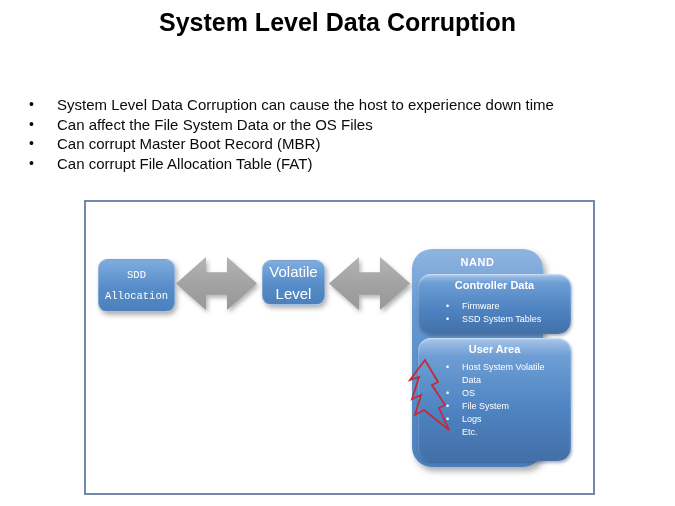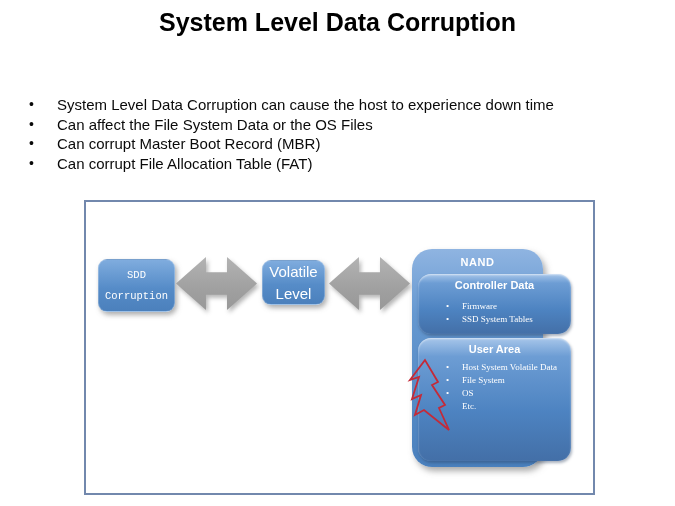--- a/index.html
+++ b/index.html
@@ -67,21 +67,21 @@
   .inner {
     position:absolute; left:6px; width:153px; border-radius:13px;
     background:linear-gradient(180deg,#a7c6ea 0%,#6d9dd4 15%,#4d83c1 60%,#436fa7 100%);
     box-shadow:inset 0 1px 2px rgba(255,255,255,0.55), 1px 2px 3px rgba(40,60,90,0.4);
   }
   .controller-data { top:25px; height:60px; }
   .user-area { top:89px; height:123px; }
   .inner-title {
     margin-top:5px; text-align:center; color:#fff; font-size:11px; font-weight:bold;
   }
-  .inner-list { margin:6px 0 0 0; padding:0; list-style:none;font-family:Liberation Serif, serif; }
+  .inner-list { margin:6px 0 0 0; padding:0; list-style:none; }
   .inner-list li {
     position:relative; padding-left:44px; padding-right:6px;
     color:#fff; font-size:9px; line-height:13px;
   }
   .inner-list li::before {
     content:"•"; position:absolute; left:28px; top:0; font-size:9px; color:#fff;
   }
   .inner-list li.no-bullet::before { content:""; }
   .controller-data .inner-list { margin-top:9px; }
   .controller-data .inner-list li { line-height:12.5px; }
@@ -100,21 +100,21 @@
     <li>System Level Data Corruption can cause the host to experience down time</li>
     <li>Can affect the File System Data or the OS Files</li>
     <li>Can corrupt Master Boot Record (MBR)</li>
     <li>Can corrupt File Allocation Table (FAT)</li>
   </ul>
 
   <div class="frame">
 
     <div class="bluebox sdd">
       <span>SDD</span>
-      <span>Corruption</span>
+      <span>Allocation</span>
     </div>
 
     <div class="arrow arrow1">
       <div class="shape"></div>
     </div>
 
     <div class="bluebox volatile">
       <span>Volatile</span>
       <span>Level</span>
     </div>
@@ -131,22 +131,23 @@
         <ul class="inner-list">
           <li>Firmware</li>
           <li>SSD System Tables</li>
         </ul>
       </div>
 
       <div class="inner user-area">
         <div class="inner-title">User Area</div>
         <ul class="inner-list">
           <li>Host System Volatile Data</li>
+          <li>OS</li>
           <li>File System</li>
-          <li>OS</li>
+          <li>Logs</li>
           <li class="no-bullet">Etc.</li>
         </ul>
       </div>
     </div>
 
     <svg class="bolt" viewBox="0 0 52 84">
       <path d="M23,8 L8,28 L17,25 L10,47 L19,43 L13,63 L22,58 L47,78 L37,56 L43,53 L30,33 L36,30 Z" fill="none" stroke-width="1.8" stroke-linejoin="miter" stroke="#c42a38"></path>
     </svg>
 
   </div>

